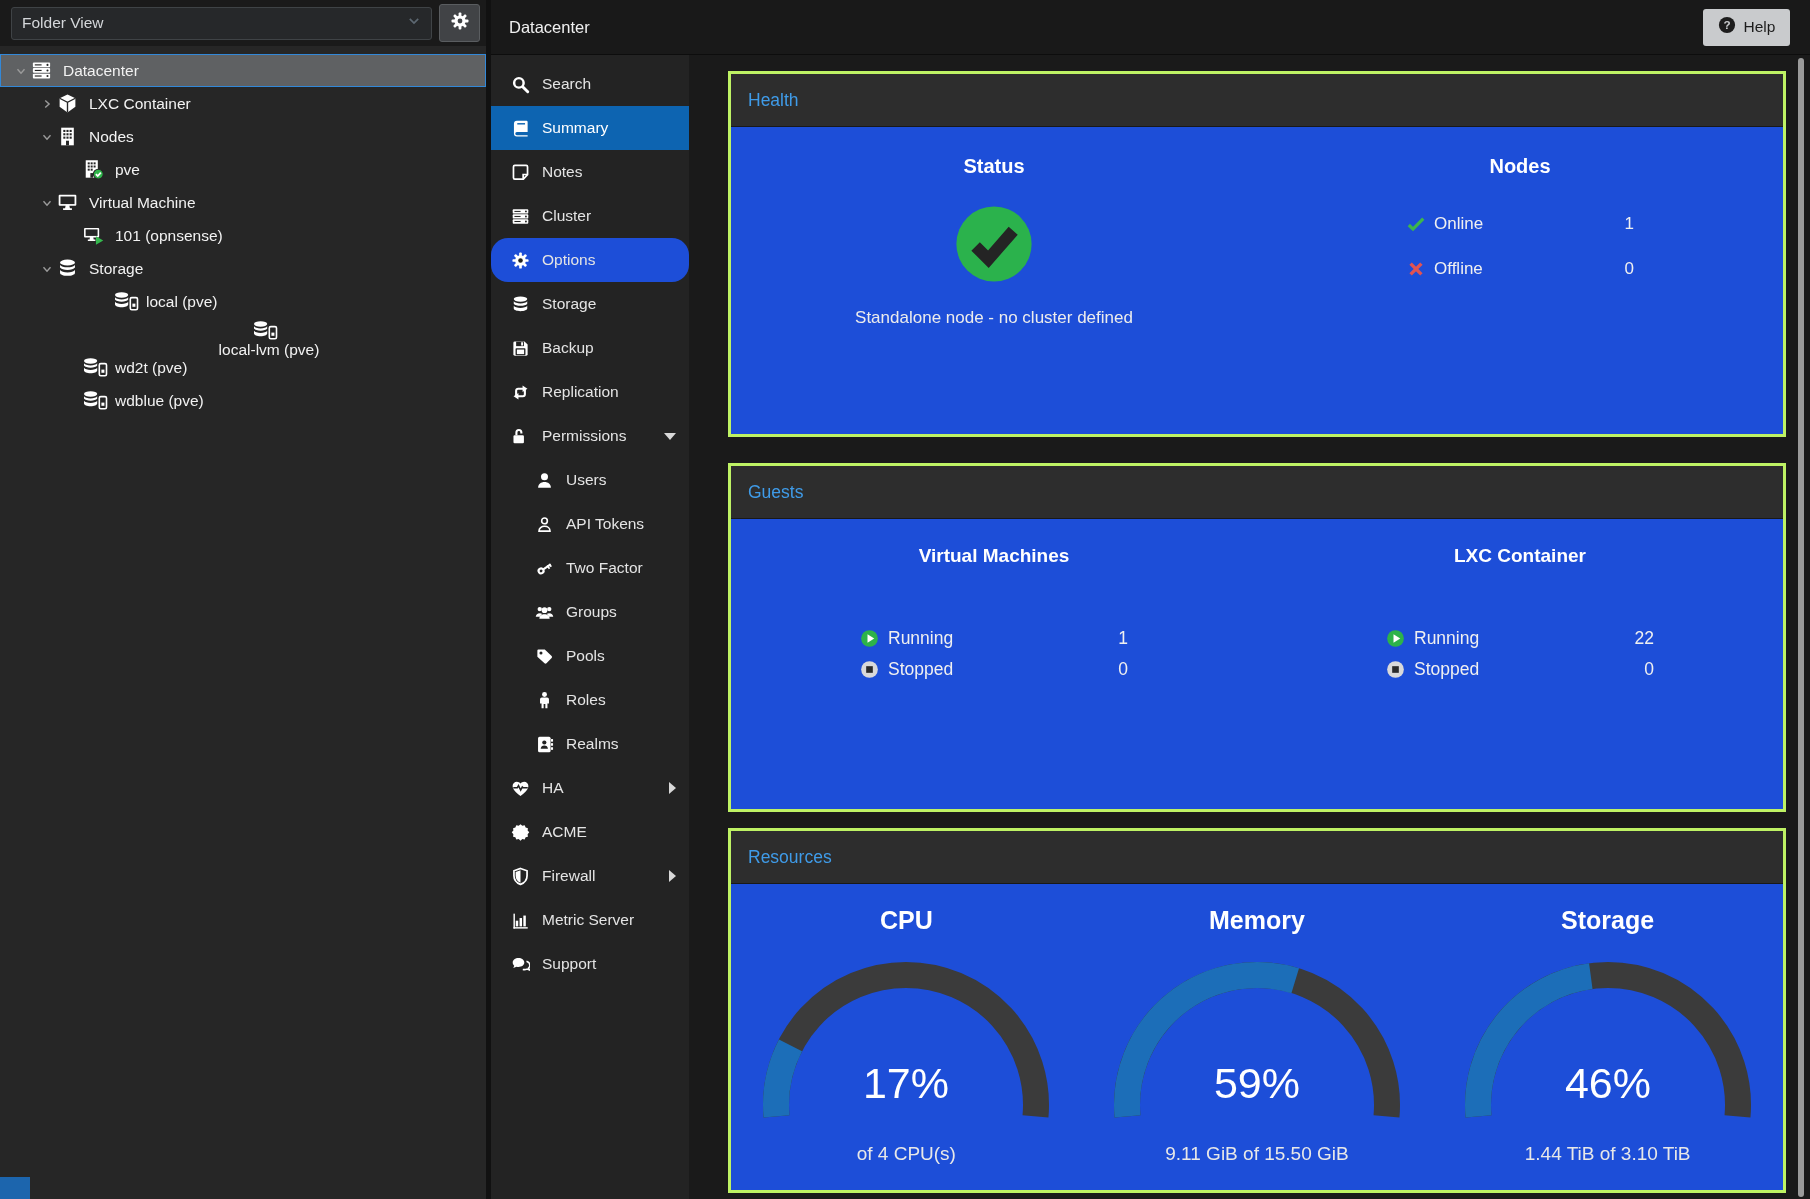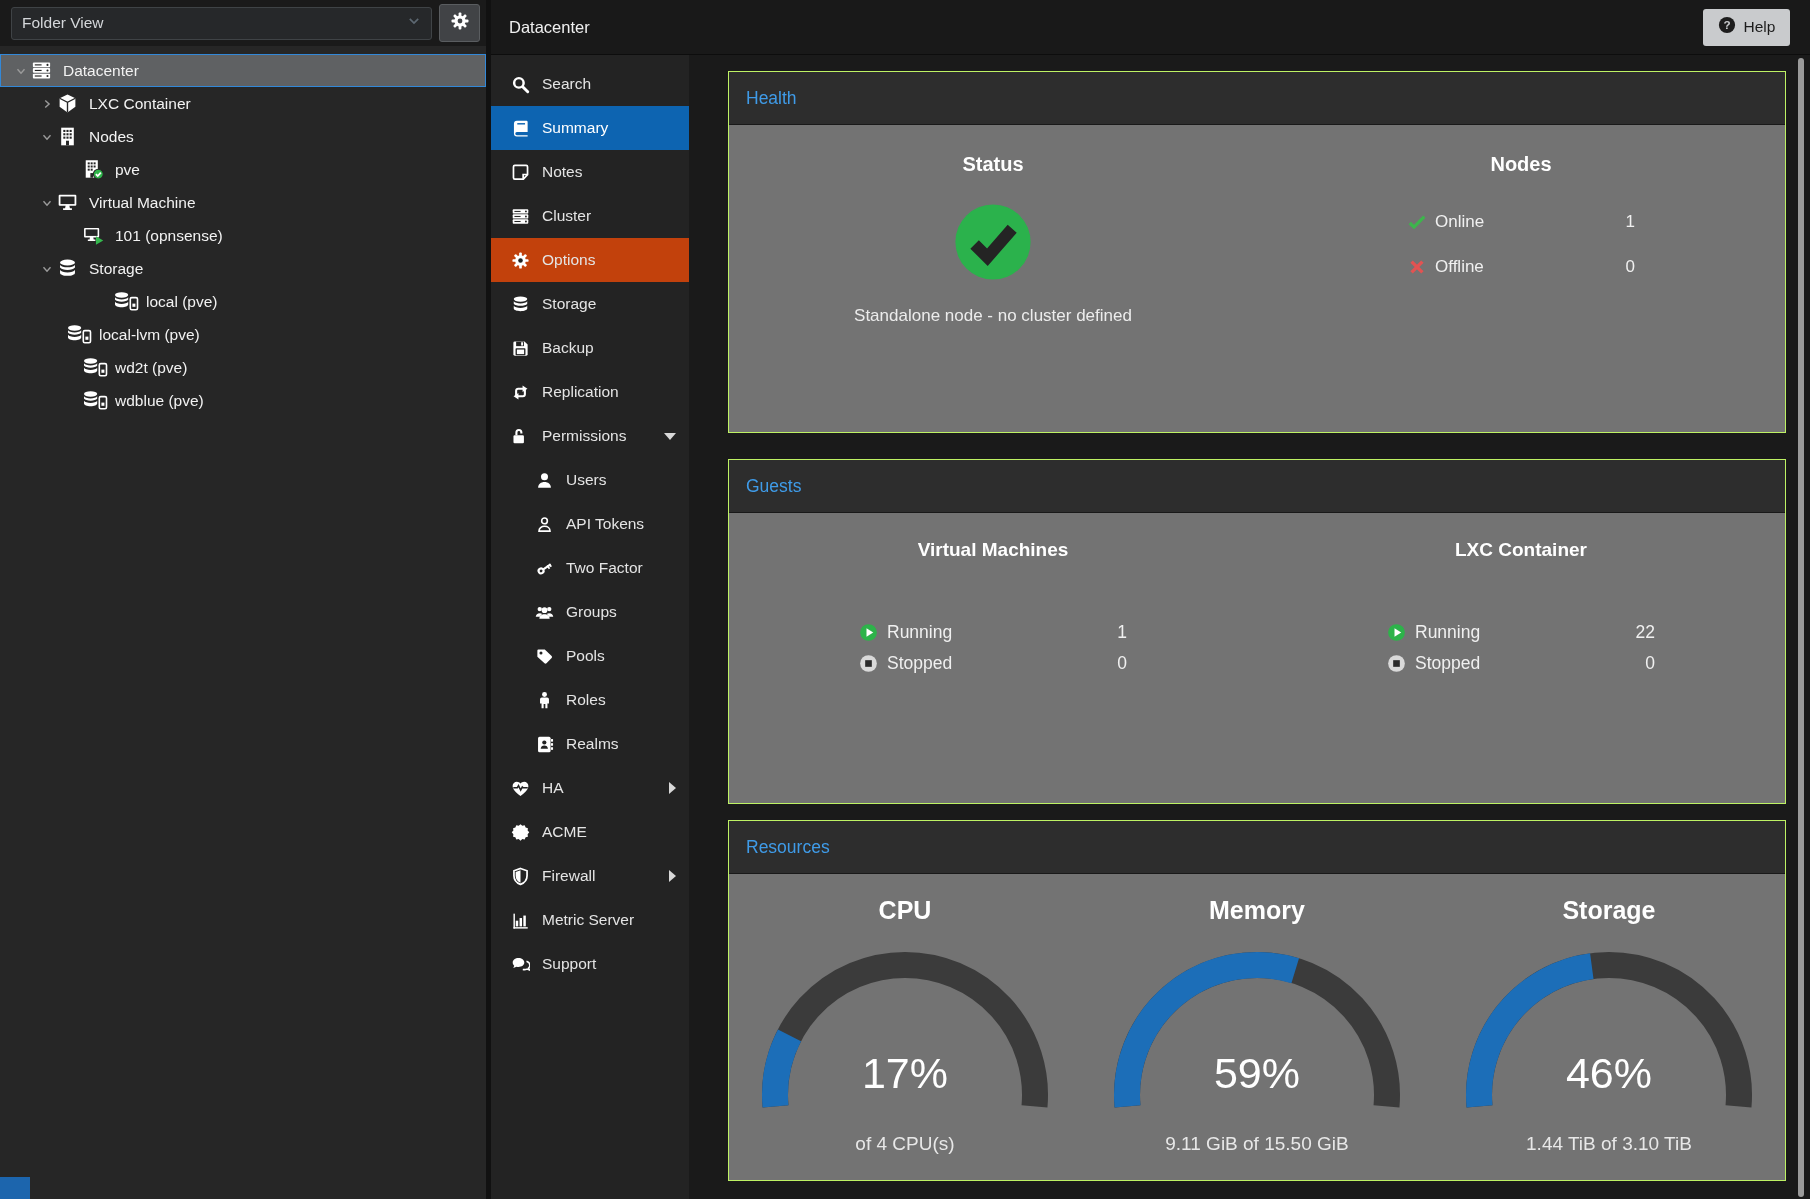--- a/index.html
+++ b/index.html
@@ -38,30 +38,30 @@
     display:flex; align-items:center; justify-content:center; gap:8px; color:#1d1d1d; font-size:15.5px; padding:0 14px; }
   .help-btn svg { width:18px; height:18px; }
 
   .mainrow { flex:1; display:flex; min-height:0; }
 
   
   .menu { width:198px; background:#232323; padding-top:7px; flex:none; }
   .menu-item { height:44px; display:flex; align-items:center; padding-left:20px; font-size:15.5px; color:#e4e4e4; }
   .menu-item.indent { padding-left:44px; }
   .menu-item.selected { background:#0d64b1; color:#fff; }
-  .menu-item.focused { background:#c2410c; }
+  .menu-item.focused { background:#1d4ed8;border-radius:17px; }
   .menu-ico { width:19px; height:19px; margin-right:12px; flex:none; display:flex; }
   .menu-ico svg { width:19px; height:19px; }
   .menu-arrow { margin-left:auto; margin-right:13px; width:0; height:0; }
   .menu-arrow.down { border-left:6px solid transparent; border-right:6px solid transparent; border-top:7px solid #d8d8d8; }
   .menu-arrow.right { border-top:6px solid transparent; border-bottom:6px solid transparent; border-left:7px solid #d8d8d8; }
 
   
   .content { flex:1; background:#1a1a1a; padding:16px 18px 0 39px; min-width:0; }
-  .panel { width:1058px; background:#737373; border:1px solid #bef264; }
+  .panel { width:1058px; background:#1d4ed8; border:3px solid #bef264; }
   .panel-header { height:53px; background:#2d2d2d; border-bottom:1px solid #191919; display:flex; align-items:center;
     padding-left:17px; font-size:17.5px; color:#3f9be8; }
   .sec-heading { font-weight:bold; color:#fff; text-align:right; }
 
   .health-body { height:307px; display:flex; }
   .hcol { width:50%; display:flex; flex-direction:column; align-items:center; padding-top:28px; }
   .hcol .sec-heading { font-size:20px; }
   .big-check { width:80px; height:80px; margin-top:26px; }
   .health-msg { margin-top:24px; font-size:17px; color:#ececec; }
   .nodes-table { width:228px; margin-top:36px; }
@@ -266,21 +266,21 @@
                 <ellipse cx="7.6" cy="4" rx="6.6" ry="2.7"></ellipse>
                 <path d="M1 6.2c.9 1.3 3.5 2.2 6.6 2.2s5.7-.9 6.6-2.2v2.4c-.9 1.3-3.5 2.2-6.6 2.2S1.9 9.9 1 8.6z"></path>
                 <path d="M1 10.8c.9 1.3 3.5 2.2 6.6 2.2s5.7-.9 6.6-2.2v2.7c0 1.5-3 2.7-6.6 2.7S1 15 1 13.5z"></path>
               </g>
               <rect x="16.3" y="6.6" width="7.2" height="12.2" rx="1.5" fill="none" stroke="#fff" stroke-width="1.6"></rect>
               <rect x="18.4" y="12.6" width="3" height="3.2" fill="#fff"></rect>
             </svg>
           </span>
           <span class="tree-label">local (pve)</span>
         </div>
-        <div class="tree-row" style="padding-left: 46px;">
+        <div class="tree-row" style="padding-left: 46px; flex-direction: column;">
           <span class="tree-caret"></span>
           <span class="tree-ico wide">
             <svg viewBox="0 0 26 21">
               <g fill="#fff">
                 <ellipse cx="7.6" cy="4" rx="6.6" ry="2.7"></ellipse>
                 <path d="M1 6.2c.9 1.3 3.5 2.2 6.6 2.2s5.7-.9 6.6-2.2v2.4c-.9 1.3-3.5 2.2-6.6 2.2S1.9 9.9 1 8.6z"></path>
                 <path d="M1 10.8c.9 1.3 3.5 2.2 6.6 2.2s5.7-.9 6.6-2.2v2.7c0 1.5-3 2.7-6.6 2.7S1 15 1 13.5z"></path>
               </g>
               <rect x="16.3" y="6.6" width="7.2" height="12.2" rx="1.5" fill="none" stroke="#fff" stroke-width="1.6"></rect>
               <rect x="18.4" y="12.6" width="3" height="3.2" fill="#fff"></rect>

